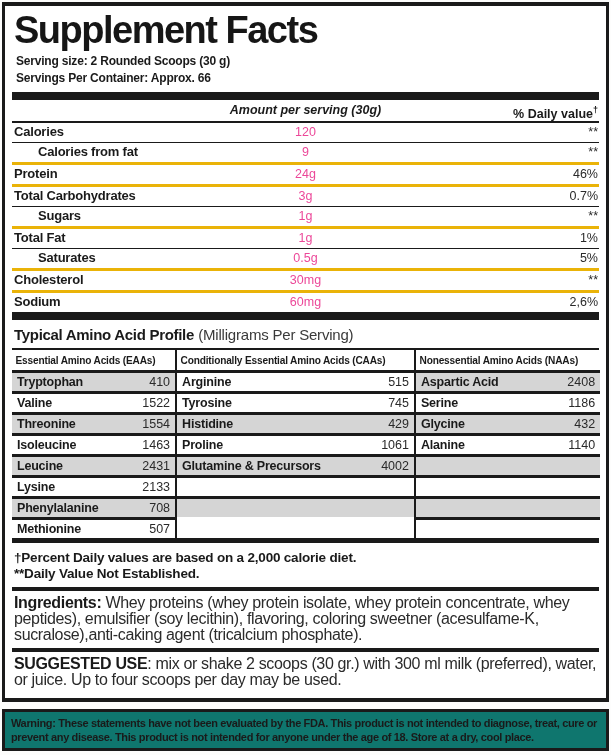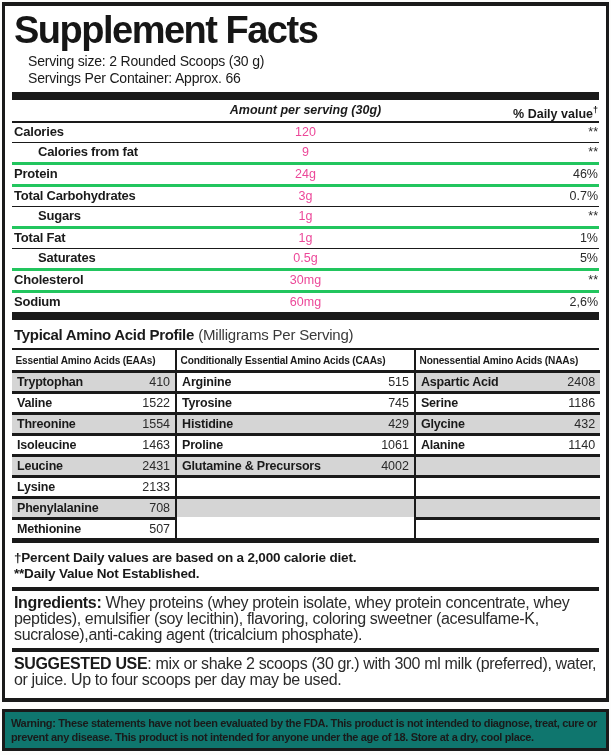--- a/index.html
+++ b/index.html
@@ -17,36 +17,36 @@
     box-sizing:border-box;
     border:3px solid #1a1a1a; border-top-width:4px; border-bottom-width:4px;
     padding:2px 7px 4px 7px;
     background:#fff; overflow:hidden;
   }
 
   .title {
     font-size:38px; font-weight:bold; letter-spacing:-1.5px;
     line-height:44px; margin:0 0 1px 2px; color:#161616;
   }
-  .serving-line { font-size:14px; font-weight:normal; line-height:17px; margin-left:16px; letter-spacing:-0.2px; }
+  .serving-line { font-size:12px; font-weight:bold; line-height:17px; margin-left:4px; letter-spacing:-0.2px; }
 
   .bar8 { height:8px; background:#1a1a1a; margin-top:5px; }
   .bar8.below-rows { margin-top:0; }
   .divider4 { height:4px; background:#1a1a1a; margin:5px 0 4px 0; }
 
   
   .nutr-header { position:relative; height:21px; line-height:21px; font-size:12.5px; font-weight:bold; }
   .nh-amount { position:absolute; left:0; right:0; text-align:center;font-style:italic; }
   .nh-dv { position:absolute; right:1px; top:0; }
   .nh-dv sup { font-size:9px; }
 
   .nutr-row { position:relative; height:19px; line-height:18px; font-size:12.5px; }
   .sep-medium { border-top:2px solid #1a1a1a; }
   .sep-thin   { border-top:1px solid #1a1a1a; }
-  .sep-thick  { border-top:3px solid #22c55e; }
+  .sep-thick  { border-top:3px solid #eab308; }
   .nutr-name { position:absolute; left:2px; top:0; font-weight:bold; font-size:13px; letter-spacing:-0.2px; }
   .nutr-name.indent { left:26px; }
   .nutr-amount { position:absolute; left:0; right:0; top:0; text-align:center; color:#ec4899; }
   .nutr-dv { position:absolute; right:1px; top:0; color:#2a2a2a; }
 
   
   .amino-title { margin:6px 0 4px 2px; line-height:18px; font-size:15px; white-space:nowrap; }
   .amino-title .at-bold { font-weight:bold; letter-spacing:-0.3px; }
   .amino-title .at-sub { font-weight:normal; color:#3a3a3a; letter-spacing:-0.2px; }
 

